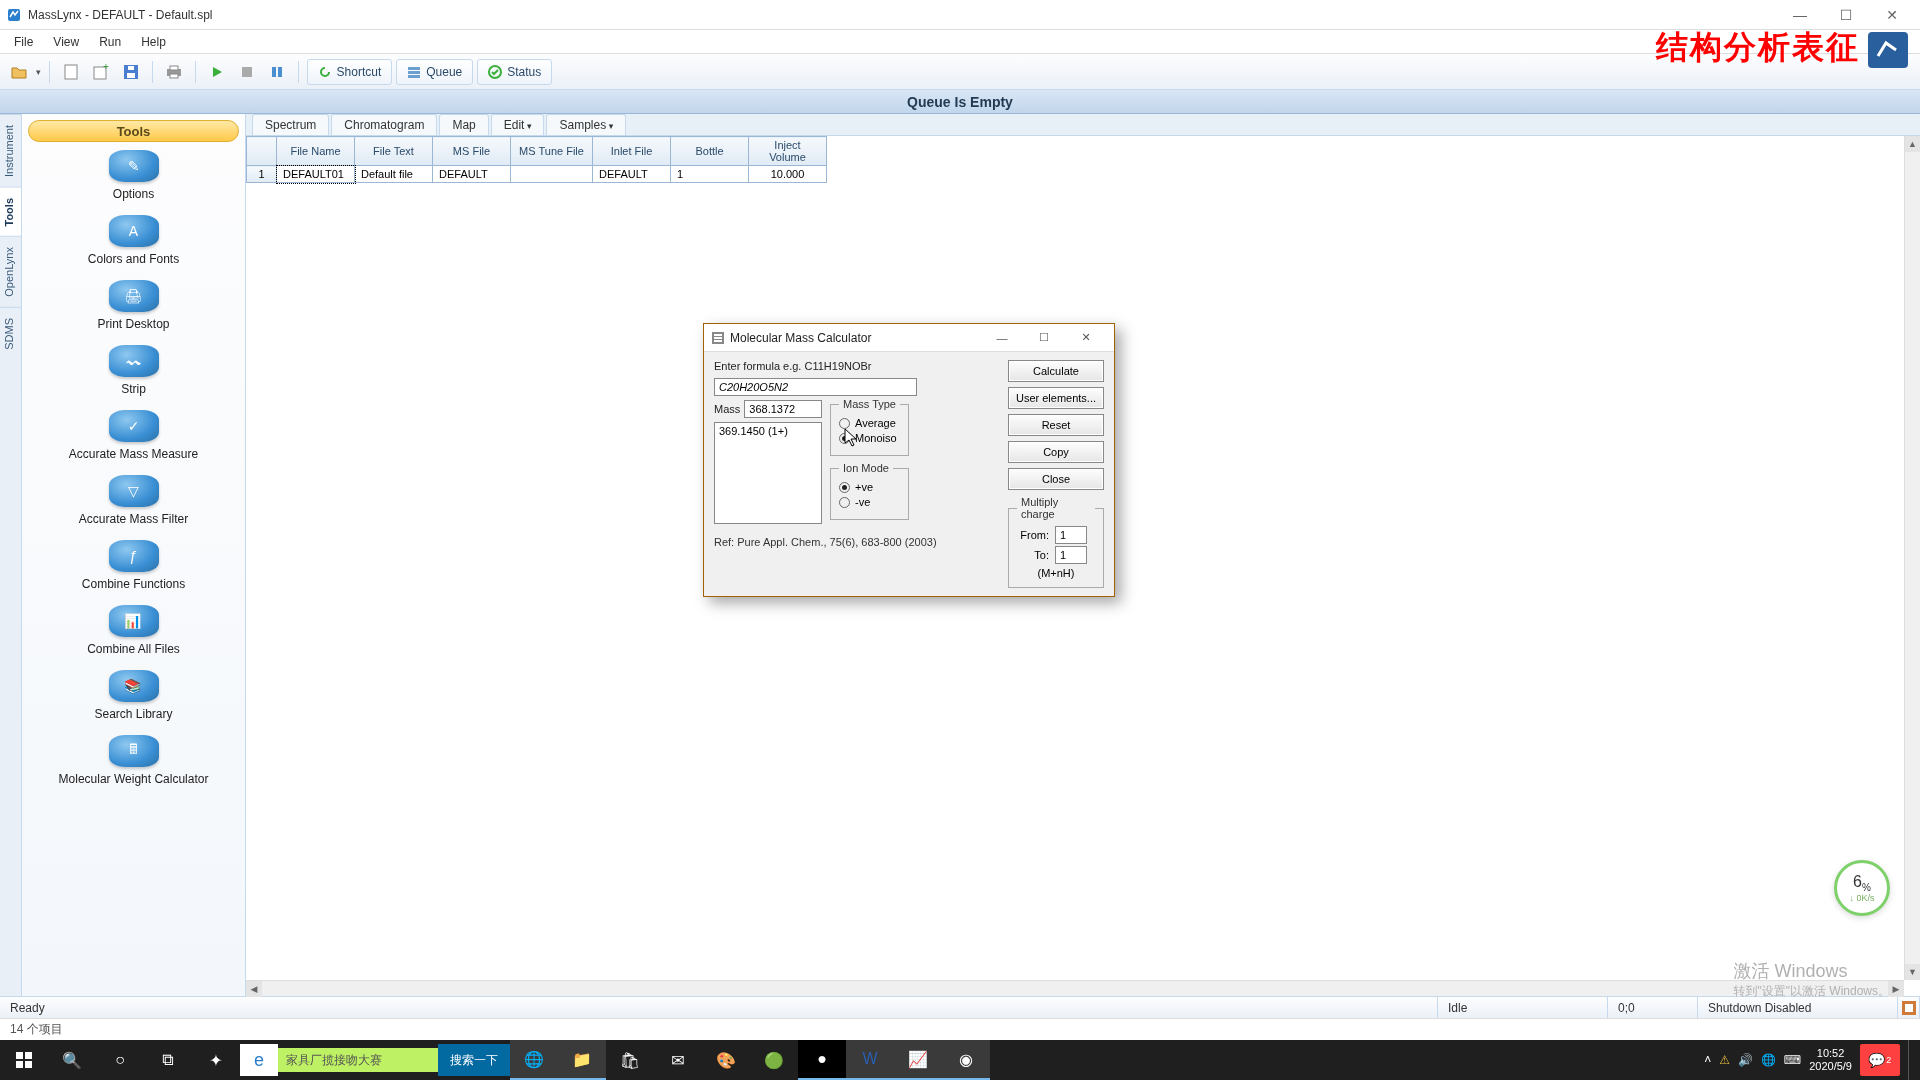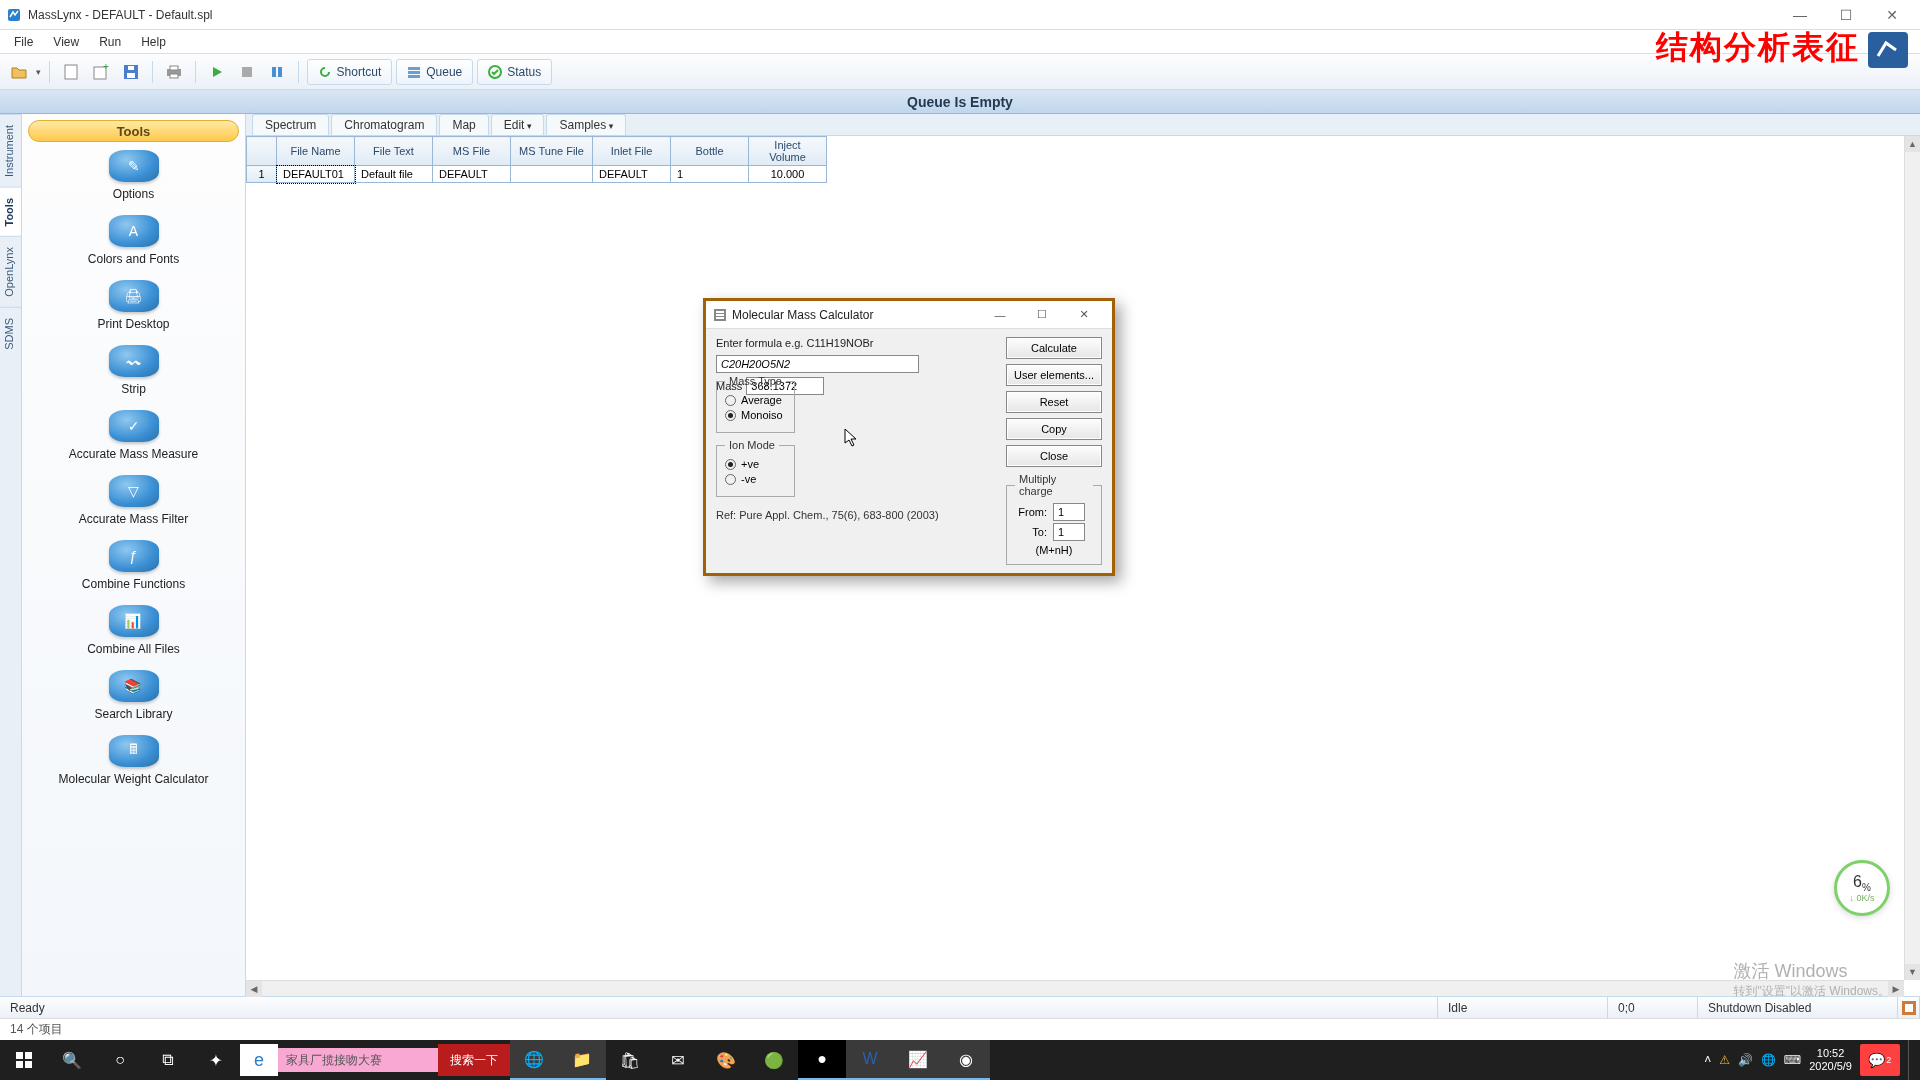--- a/index.html
+++ b/index.html
@@ -82,29 +82,29 @@
 .status2 { height: 22px; border-top: 1px solid #ddd; background: #fff; display: flex; align-items: center; padding: 0 10px; font-size: 12px; color: #555; }
 
 
 .activate { position: absolute; right: 30px; bottom: 80px; color: #b0b0b0; font-size: 18px; z-index: 2; text-align:left; pointer-events:none; }
 .activate .sub { font-size: 12px; }
 
 
 .taskbar { position: absolute; bottom: 0; left: 0; right: 0; height: 40px; background: #1f1f1f; display: flex; align-items: center; color: #fff; }
 .taskbar .tb { width: 48px; height: 40px; display: flex; align-items: center; justify-content: center; color: #fff; font-size: 16px; }
 .taskbar .tb.active { background: #3a3a3a; border-bottom:2px solid #76b9ed;}
-.taskbar .search { height: 24px; width: 160px; background: #f9a8d4; color: #555; display: flex; align-items: center; padding: 0 8px; font-size: 12px; margin-left:0; }
+.taskbar .search { height: 24px; width: 160px; background: #bef264; color: #555; display: flex; align-items: center; padding: 0 8px; font-size: 12px; margin-left:0; }
 .taskbar .ie { width:38px; height:32px; background:#fff; display:flex;align-items:center;justify-content:center;color:#2a7fcf;font-size:18px;}
-.taskbar .searchbtn { height: 32px; padding: 0 12px; background: #b91c1c; color: #fff; display: flex; align-items: center; font-size: 12px; }
+.taskbar .searchbtn { height: 32px; padding: 0 12px; background: #0369a1; color: #fff; display: flex; align-items: center; font-size: 12px; }
 .taskbar .tray { margin-left: auto; display: flex; align-items: center; gap: 8px; padding-right: 6px; }
 .taskbar .tray .tt { font-size: 11px; color: #fff; text-align: center; line-height: 1.2; }
 .taskbar .act{width:40px;height:32px;background:#ff4040;color:#fff;display:flex;align-items:center;justify-content:center;font-size:14px;border-radius:2px;}
 
 
-.dialog { position: absolute; left: 703px; top: 298px; width: 412px; background: #f0f0f0; border: 3px solid #a16207; box-shadow: 6px 6px 14px rgba(0,0,0,0.35); z-index: 20; font-size: 11px; }
+.dialog { position: absolute; left: 703px; top: 323px; width: 412px; background: #f0f0f0; border: 1px solid #a16207; box-shadow: 6px 6px 14px rgba(0,0,0,0.35); z-index: 20; font-size: 11px; }
 .dialog .dtitle { height: 28px; background: #fff; display: flex; align-items: center; padding: 0 8px; border-bottom: 1px solid #ddd; }
 .dialog .dtitle .dt { font-size: 12px; color: #222; }
 .dialog .dtitle .dctrls { margin-left: auto; display: flex; gap: 2px; }
 .dialog .dtitle .dctrls span { width: 40px; height: 24px; display: flex; align-items: center; justify-content: center; color: #555; }
 .dialog .dbody { padding: 8px 10px; }
 .dialog .lbl { font-size: 11px; color: #222; }
 .dialog input[type=text] { border: 1px solid #888; background: #fff; font-size: 11px; padding: 1px 4px; height: 18px; }
 .dialog .formula { width: 203px; margin-top: 6px; font-style: italic; }
 .dialog .massrow { margin-top: 4px; display:flex; align-items:center; gap:4px;}
 .dialog .massrow input { width: 78px; }
@@ -387,20 +387,21 @@
   <div class="dbody">
     <div style="display:flex; gap:10px;">
       <div style="flex:1;">
         <div class="lbl">Enter formula e.g. C11H19NOBr</div>
         <input type="text" class="formula" value="C20H20O5N2" style="">
         <div class="massrow">
           <span class="lbl">Mass</span>
           <input type="text" value="368.1372" style="">
         </div>
         <div style="display:flex; gap:8px;">
+          <div class="results"><span>369.1450 (1+)</span></div>
           <div style="display:flex;flex-direction:column;gap:6px;margin-top:-20px;">
             <fieldset>
               <legend>Mass Type</legend>
               <div class="radio">
                   <span class="r"></span>
                   <span>Average</span>
                 </div>
               <div class="radio">
                   <span class="r sel"></span>
                   <span>Monoiso</span>

